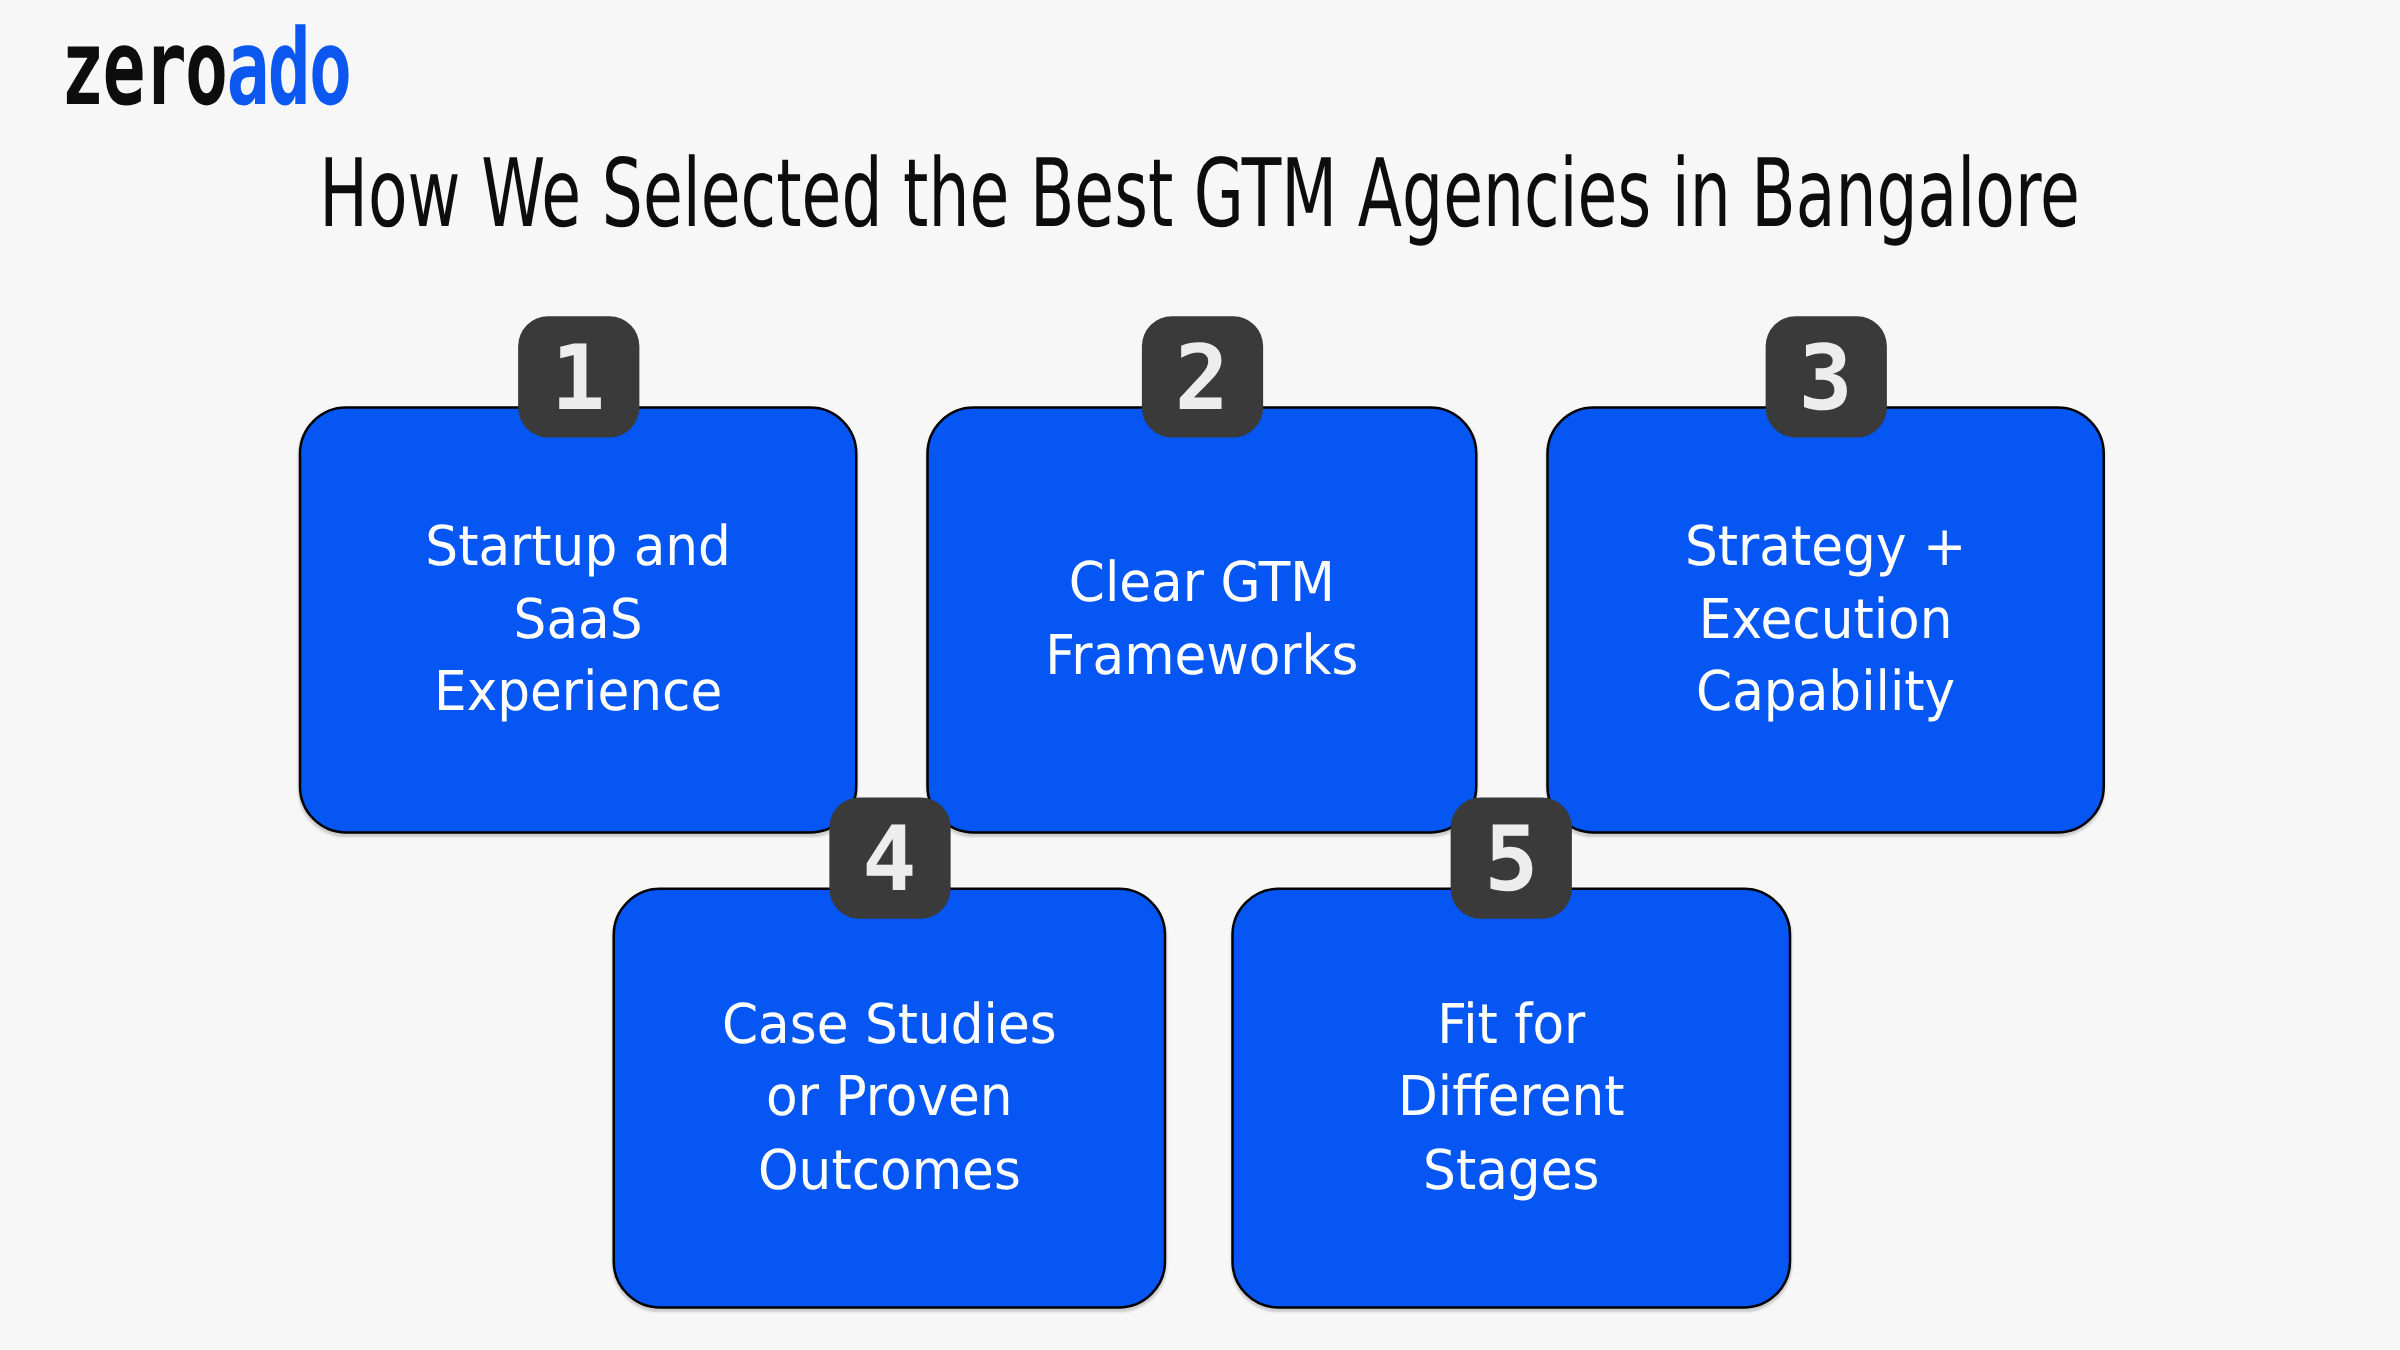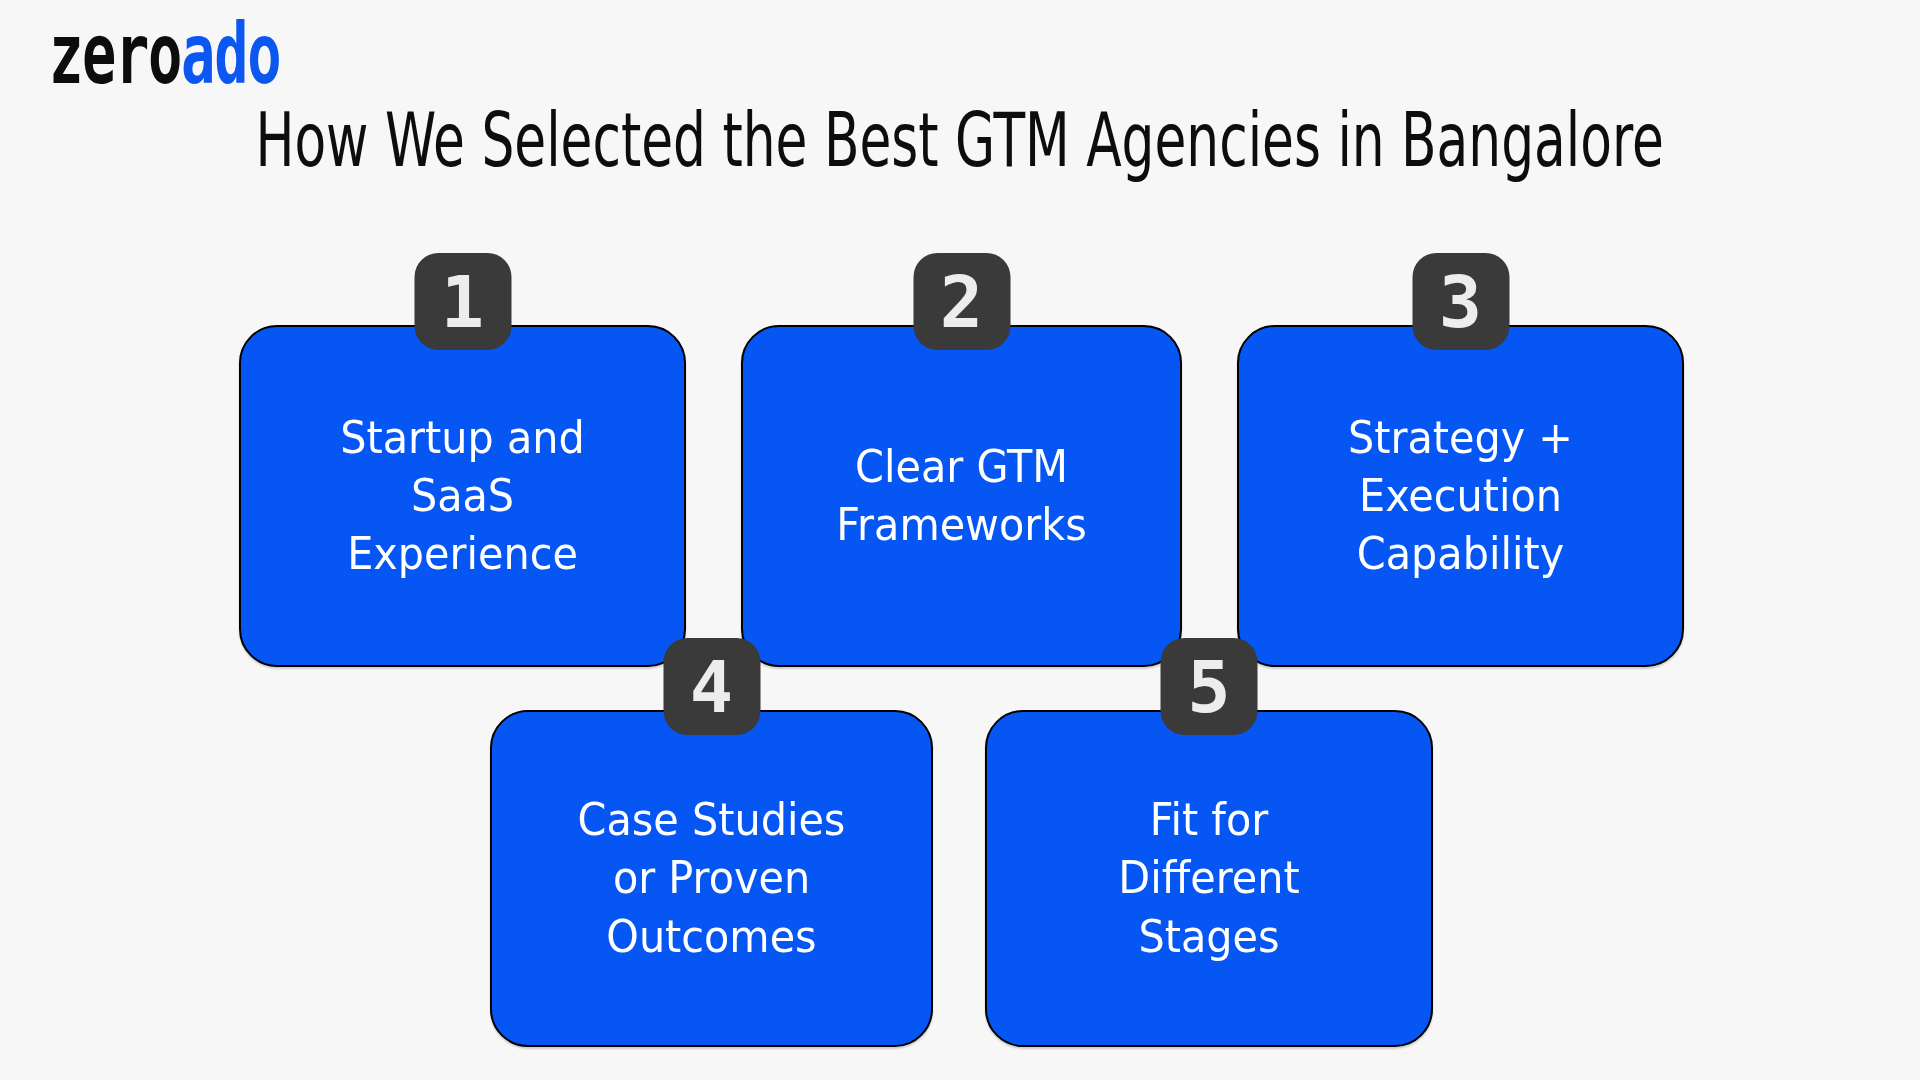--- a/index.html
+++ b/index.html
@@ -39,21 +39,21 @@
     transform-origin: left top;
     white-space: nowrap;
     color: var(--ink);
   }
   .logo .logo-accent { color: var(--logo-blue); }
 
   
   .title-wrap {
     position: absolute;
     left: 0;
-    top: 97px;
+    top: 112px;
     width: 1920px;
     text-align: center;
   }
   .title-inner {
     display: inline-block;
     font-family: "DejaVu Sans", sans-serif;
     font-weight: 500;
     font-size: 70px;
     line-height: 1.15;
     color: var(--ink);

